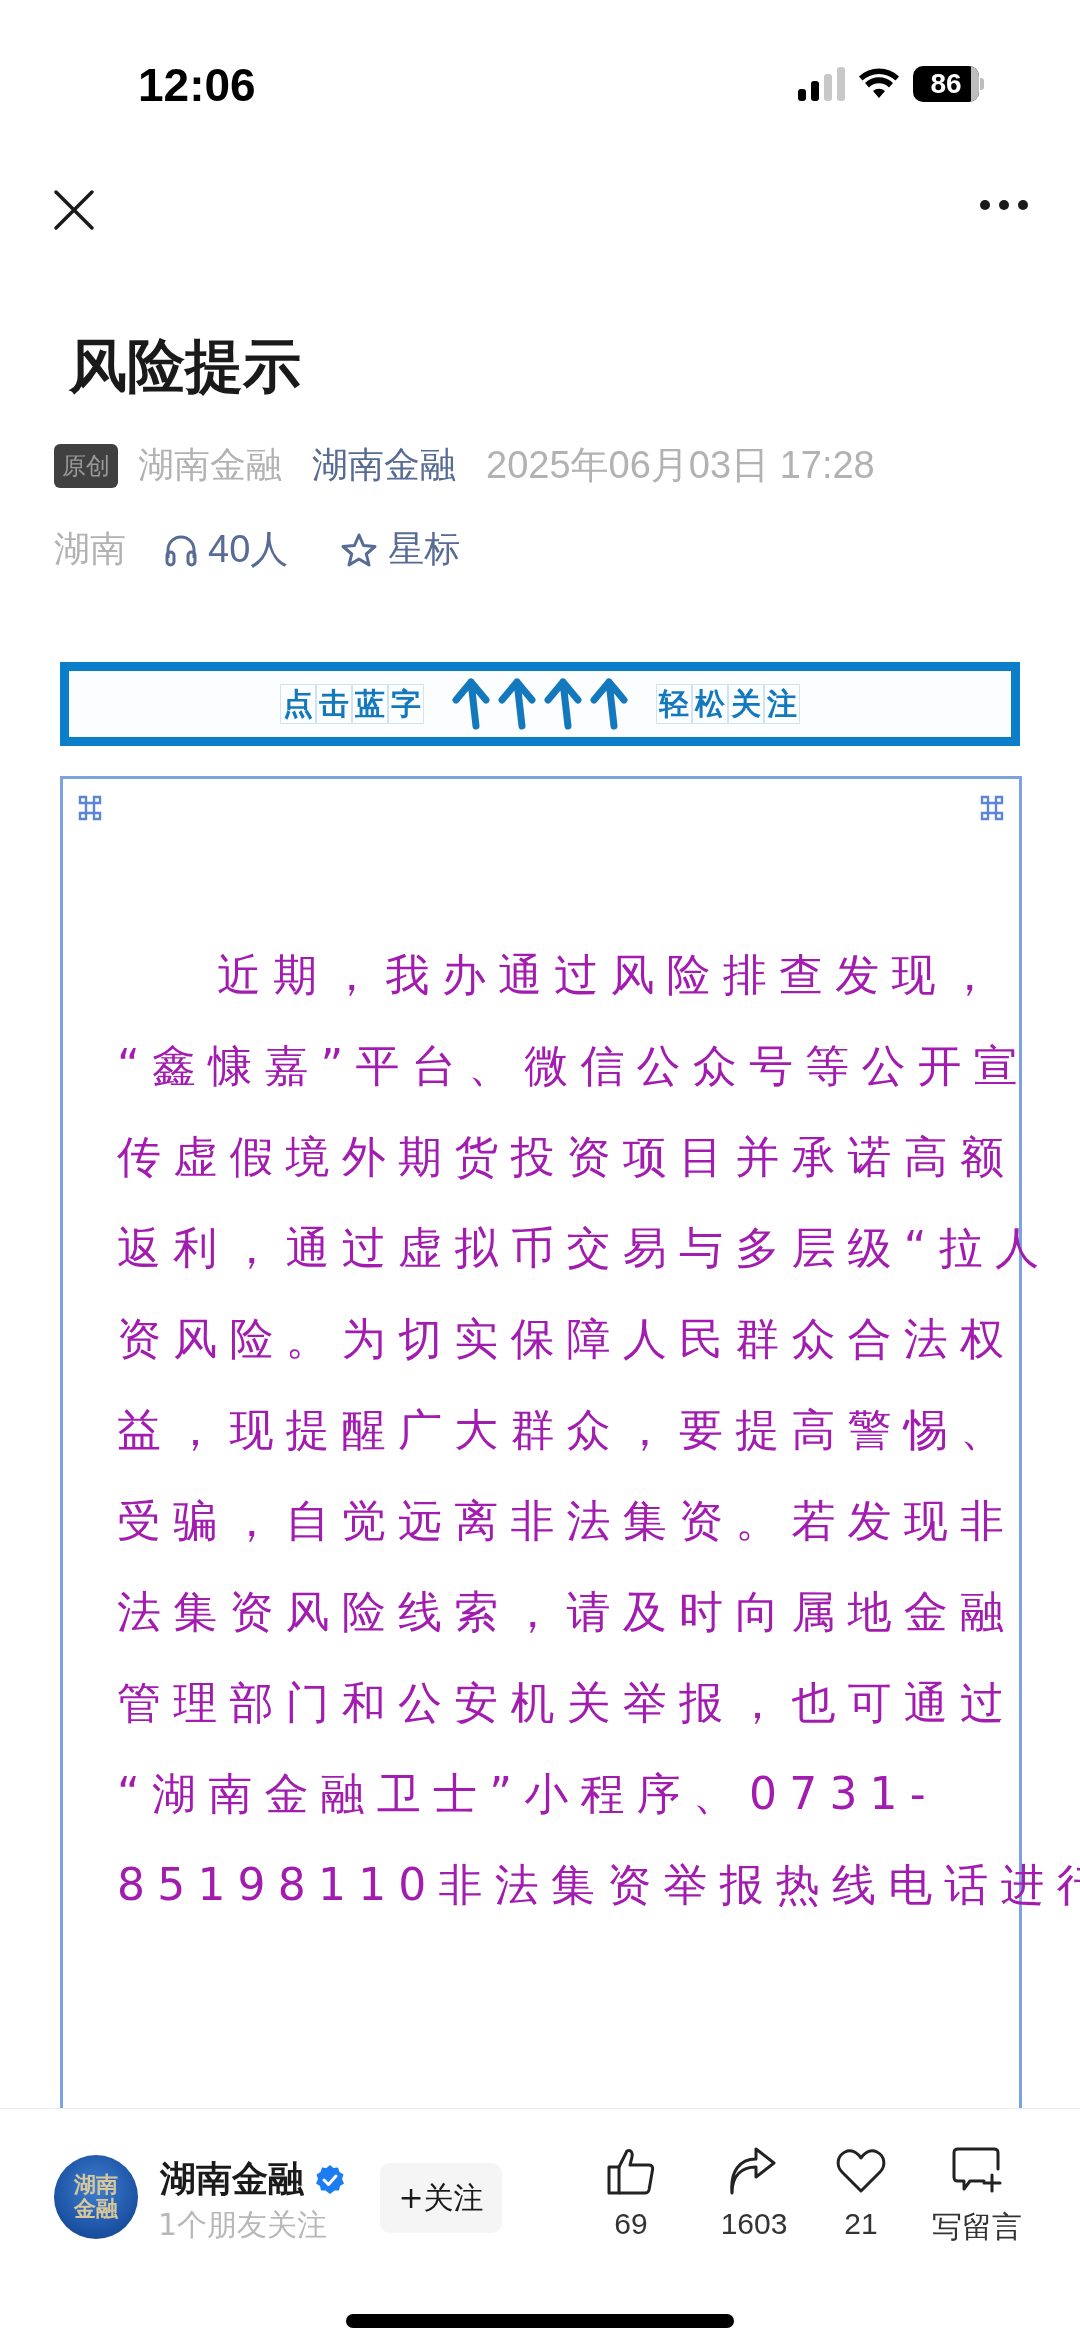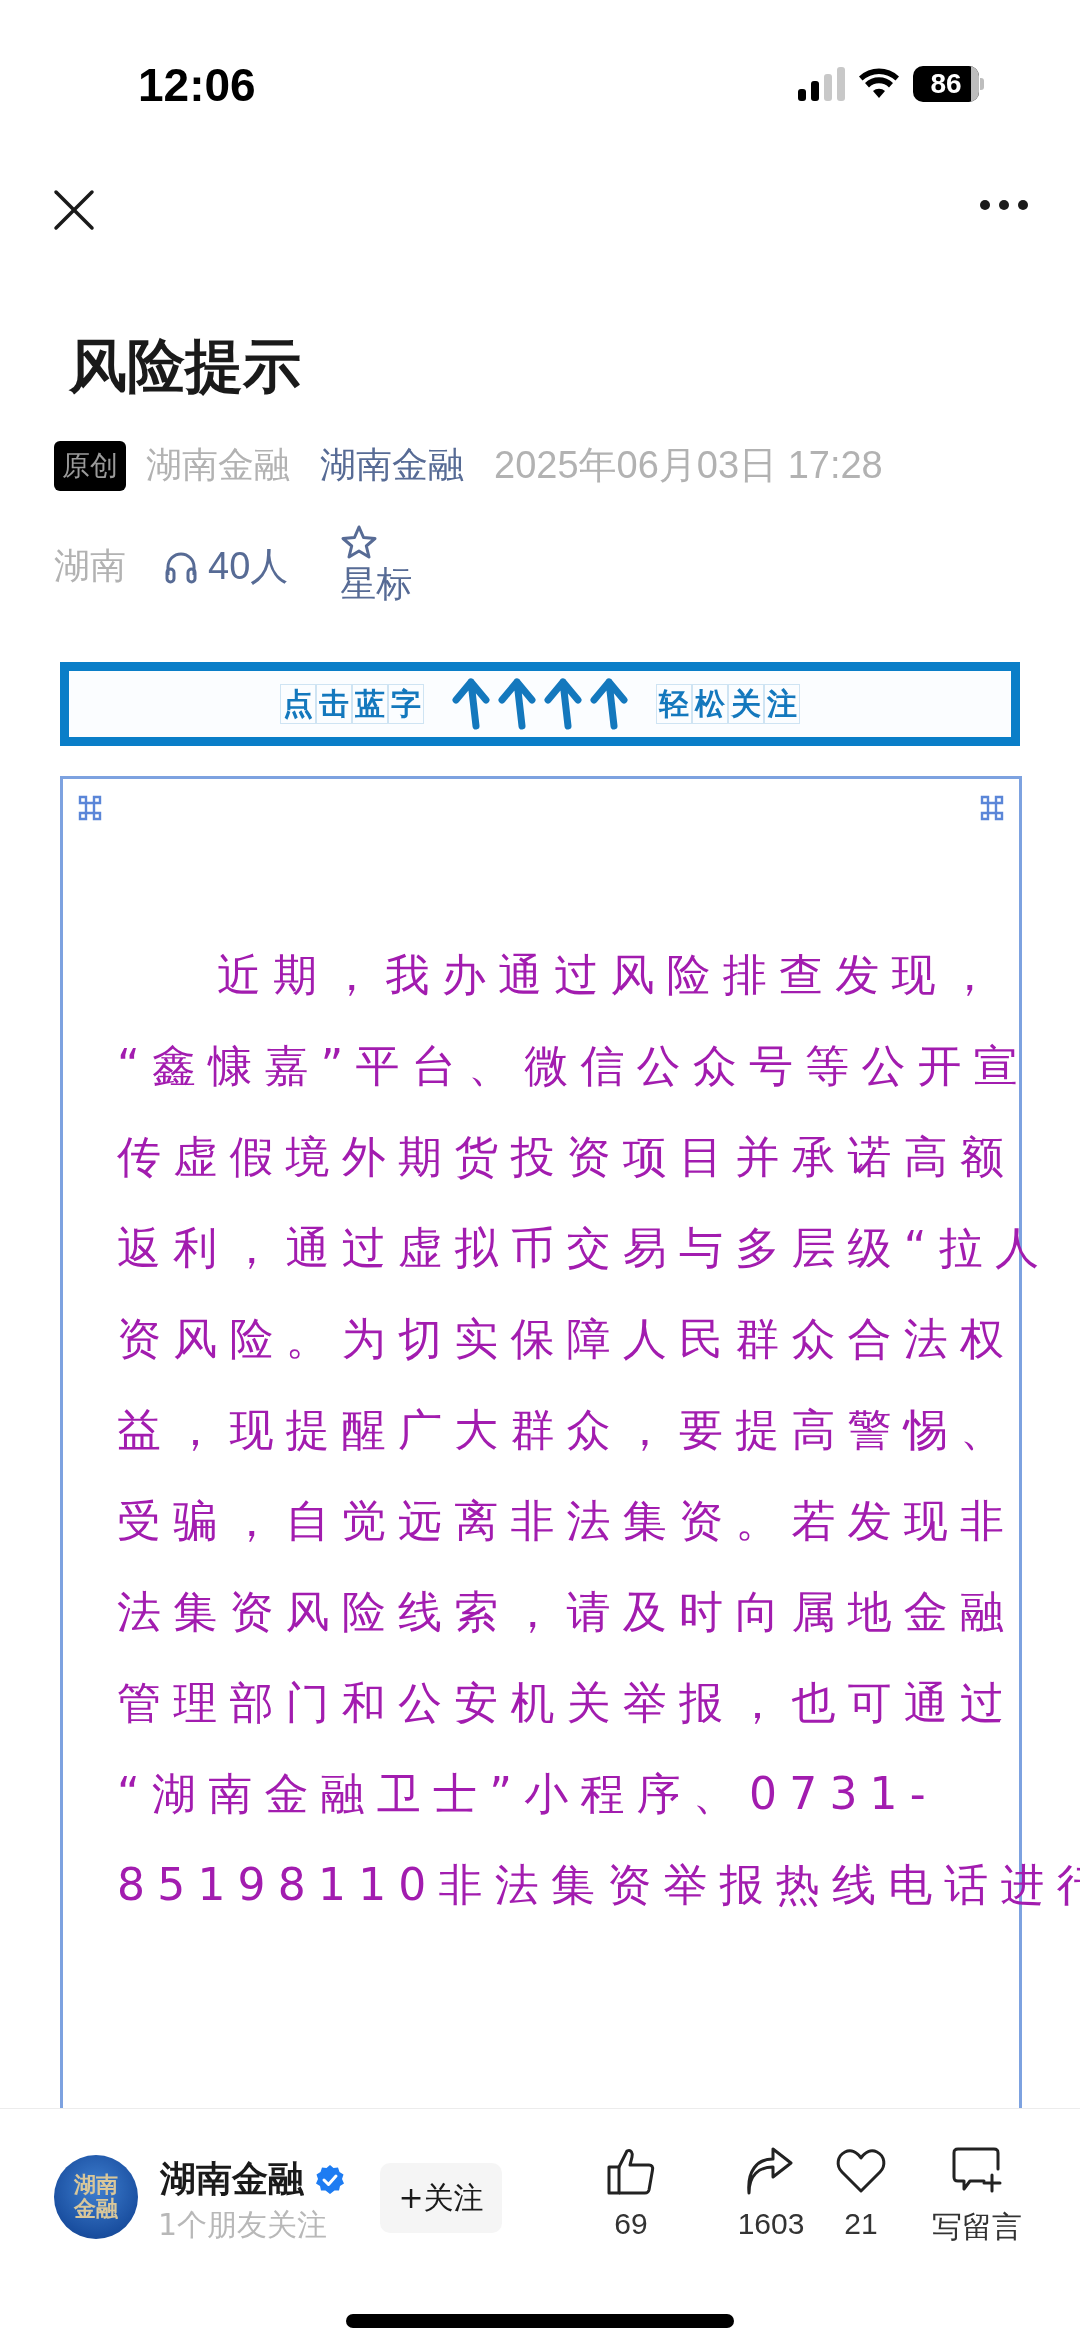--- a/index.html
+++ b/index.html
@@ -20,30 +20,30 @@
 
   
   .nav { position: absolute; top: 170px; left: 0; width: 1080px; height: 80px; }
   .close-btn { position: absolute; left: 52px; top: 18px; width: 44px; height: 44px; }
   .more-btn { position: absolute; right: 52px; top: 30px; display: flex; gap: 9px; }
   .more-btn span { width: 10px; height: 10px; border-radius: 50%; background: #1a1a1a; display: block; }
 
   
   .title { position: absolute; left: 56px; top: 328px; font-size: 58px; font-weight: bold; color: #1a1a1a; font-family: "DejaVu Sans", sans-serif; margin-left: 13px; }
   .meta-row1 { position: absolute; left: 54px; top: 440px; display: flex; align-items: center; gap: 0; font-size: 36px; white-space: nowrap; }
-  .badge-original { background: #000000; color: #9a9a9a; font-size: 28px; padding: 6px 8px; border-radius: 6px; margin-right: 20px; }
+  .badge-original { background: #404040; color: #9a9a9a; font-size: 24px; padding: 6px 8px; border-radius: 6px; margin-right: 20px; }
   .author-plain { color: #b2b2b2; margin-right: 30px; }
   .author-link { color: #576b95; margin-right: 30px; }
   .pub-date { color: #b2b2b2; font-family: "Liberation Sans", sans-serif; font-size: 38px; }
   .meta-row2 { position: absolute; left: 54px; top: 524px; display: flex; align-items: center; font-size: 36px; white-space: nowrap; }
   .region { color: #b2b2b2; margin-right: 38px; }
   .listen { display: flex; align-items: center; color: #576b95; margin-right: 52px; }
   .listen svg, .star svg { margin-right: 10px; }
   .listen-count { font-family: "Liberation Sans", sans-serif; font-size: 38px; }
-  .star { display: flex; color: #576b95; flex-direction: column; }
+  .star { display: flex; align-items: center; color: #576b95; }
 
   
   .follow-banner { position: absolute; left: 60px; top: 662px; width: 960px; height: 84px; border: 9px solid #0a7ec8; background: #fbfdff; display: flex; align-items: center; justify-content: center; gap: 28px; }
   .banner-text { display: flex; }
   .banner-text span { display: inline-block; width: 36px; height: 40px; border: 1px solid #cfe4f3; color: #1478bd; font-weight: bold; font-size: 30px; line-height: 38px; text-align: center; }
   .banner-arrows { display: flex; gap: 8px; }
 
   
   .article-box { position: absolute; left: 60px; top: 776px; width: 962px; height: 1600px; border: 3px solid #7da2e0; }
   .corner-icon { position: absolute; top: 14px; width: 30px; height: 30px; }
@@ -194,21 +194,21 @@
   <div class="acct-sub">1个朋友关注</div>
   <div class="follow-btn">+关注</div>
 
   <div class="action" style="left:576px">
     <svg width="52" height="52" viewBox="0 0 52 52">
       <path d="M4 22 H14 V48 H4 Z" fill="none" stroke="#222" stroke-width="3" stroke-linejoin="round"></path>
       <path d="M14 22 L22 6 C26 4 28 8 27 12 L25 20 H44 C47 20 48 22 47.5 25 L44 45 C43.5 47 42 48 40 48 H14" fill="none" stroke="#222" stroke-width="3" stroke-linejoin="round"></path>
     </svg>
     <span class="count">69</span>
   </div>
-  <div class="action" style="left:716px">
+  <div class="action" style="left:699px">
     <svg width="52" height="52" viewBox="0 0 52 52">
       <path d="M4 48 C4 30 14 22 28 22 V32 L46 18 L28 4 V14 C12 14 2 26 4 48 Z" fill="none" stroke="#222" stroke-width="3" stroke-linejoin="round"></path>
     </svg>
     <span class="count">1603</span>
   </div>
   <div class="action" style="left:806px">
     <svg width="54" height="52" viewBox="0 0 54 52">
       <path d="M27 46 L8 27 C2 21 3 11 11 7 C17 4 23 7 27 13 C31 7 37 4 43 7 C51 11 52 21 46 27 Z" fill="none" stroke="#222" stroke-width="3" stroke-linejoin="round"></path>
     </svg>
     <span class="count">21</span>

